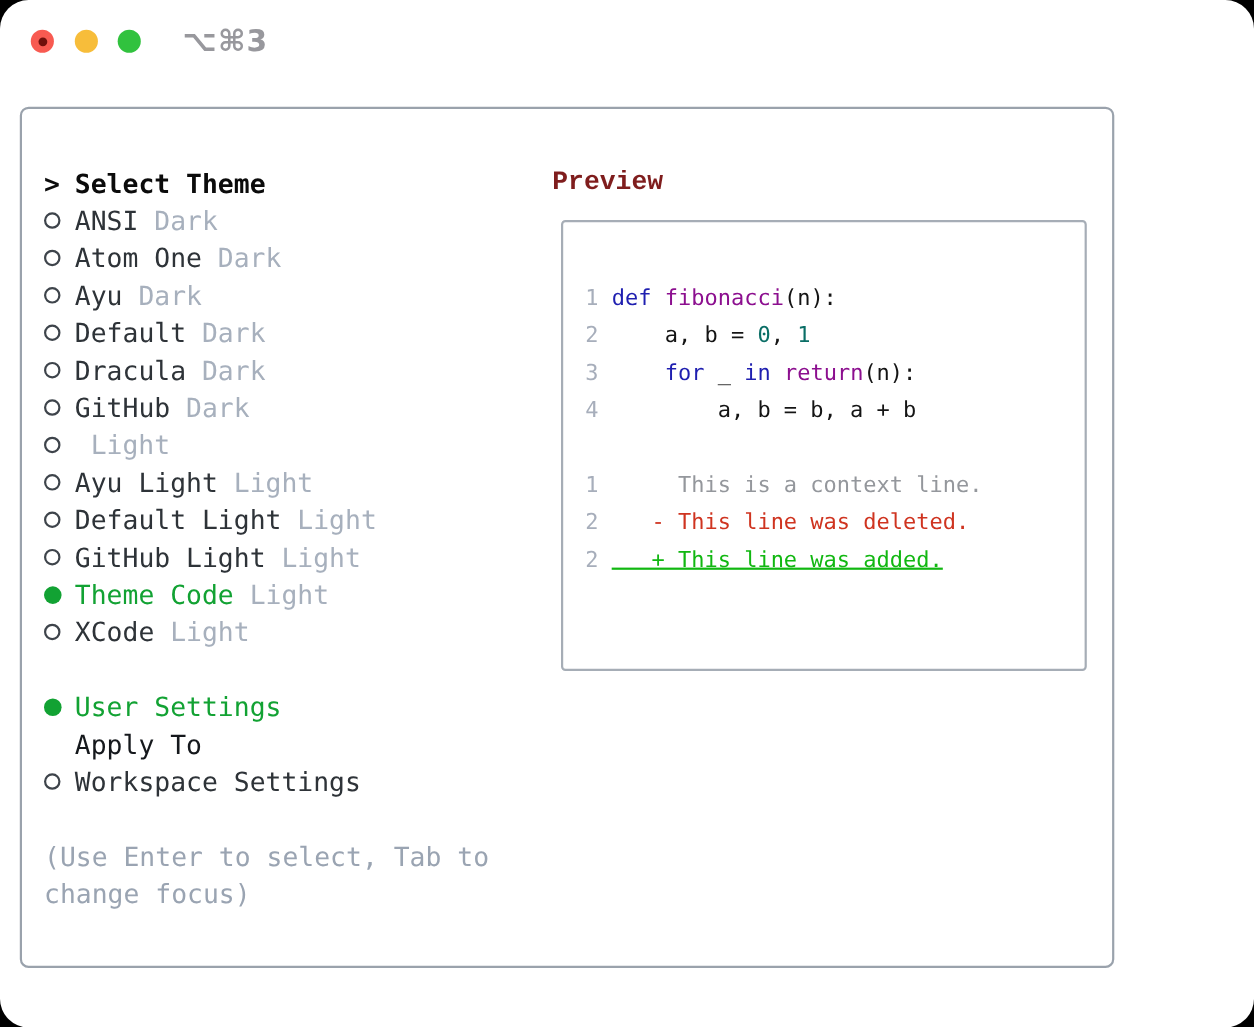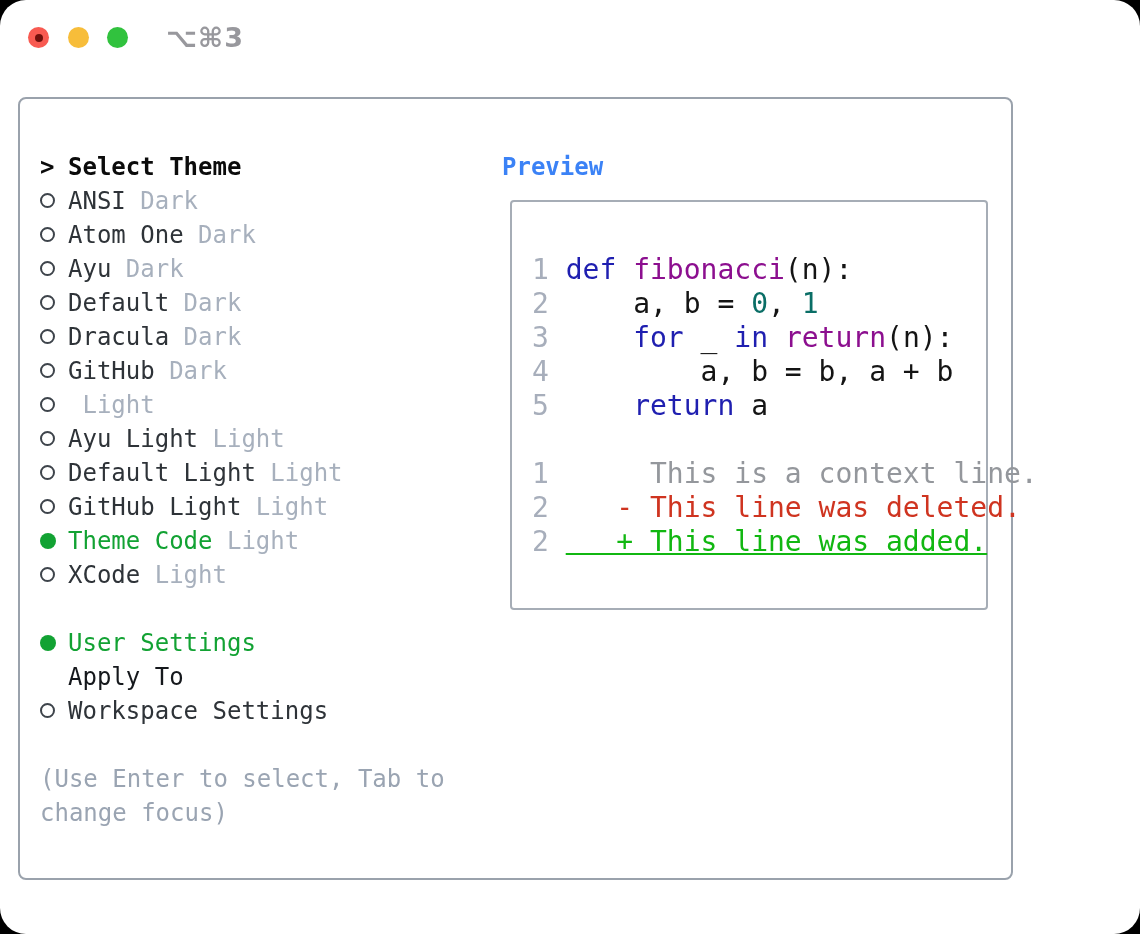--- a/index.html
+++ b/index.html
@@ -41,27 +41,27 @@
   .radio.filled { border:none; background:#12a233; width:16px; height:16px; top:9px; }
   .marker { font-weight:bold; color:#0b0b0b; }
   .hdr { font-weight:bold; color:#0b0b0b; }
   .nm {}
   .row.sel .nm { color:#12a233; }
   .var { color:#a7b0bd; margin-left:1ch; }
   .applyto { color:#15181c; }
   .sel-green { color:#12a233; }
   .helprow { color:#9aa4b2; }
   
-  .pv-title { position:absolute; left:482px; top:51px; font-weight:bold; color:#3b82f6; }
+  .pv-title { position:absolute; left:482px; top:51px; font-weight:bold; color:#7f1d1d;font-family:Liberation Mono, monospace; }
   .pv-box {
     position:absolute; left:490px; top:101px; width:478px; height:410px;
     box-sizing:border-box; border:2px solid #a6adb6; border-radius:4px; background:#fff;
   }
   .pv-lines { position:absolute; left:20px; top:51px; }
-  .pline { font-size:28px; line-height:34px; height:34px; white-space:pre; color:#141414; }
+  .pline { font-size:20px; line-height:34px; height:34px; white-space:pre; color:#141414; }
   .ln  { display:inline-block; width:2ch; color:#a7aebb; }
   .kw  { color:#1f1fb0; }
   .fn  { color:#8c0f8f; }
   .lit { color:#0a6e66; }
   .pl  { color:#141414; }
   .ctx { color:#94979c; }
   .del { color:#cf3420; }
   .add { color:#11b711;text-decoration:underline; }
 </style>
 </head>
@@ -141,21 +141,20 @@
     </div>
 
     <div class="pv-title">Preview</div>
 
     <div class="pv-box">
       <div class="pv-lines">
         <div class="pline"><span class="ln">1</span><span class="kw">def</span><span class="pl"> </span><span class="fn">fibonacci</span><span class="pl">(n):</span></div>
         <div class="pline"><span class="ln">2</span><span class="pl">    a, b = </span><span class="lit">0</span><span class="pl">, </span><span class="lit">1</span></div>
         <div class="pline"><span class="ln">3</span><span class="pl">    </span><span class="kw">for</span><span class="pl"> _ </span><span class="kw">in</span><span class="pl"> </span><span class="fn">return</span><span class="pl">(n):</span></div>
         <div class="pline"><span class="ln">4</span><span class="pl">        a, b = b, a + b</span></div>
-        <div class="pline"><span class="ln">5</span><span class="pl">    </span><span class="kw">return</span><span class="pl"> a</span></div>
         <div class="pline"></div>
         <div class="pline"><span class="ln">1</span><span class="ctx">     This is a context line.</span></div>
         <div class="pline"><span class="ln">2</span><span class="del">   - This line was deleted.</span></div>
         <div class="pline"><span class="ln">2</span><span class="add">   + This line was added.</span></div>
       </div>
     </div>
 
   </div>
 </div>
 

